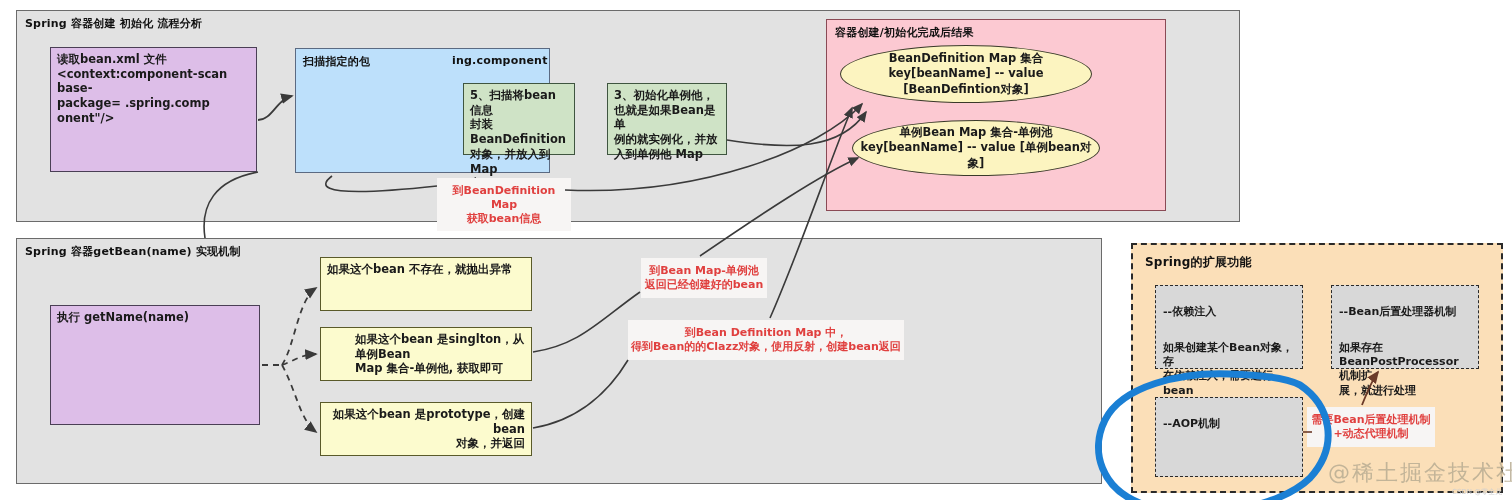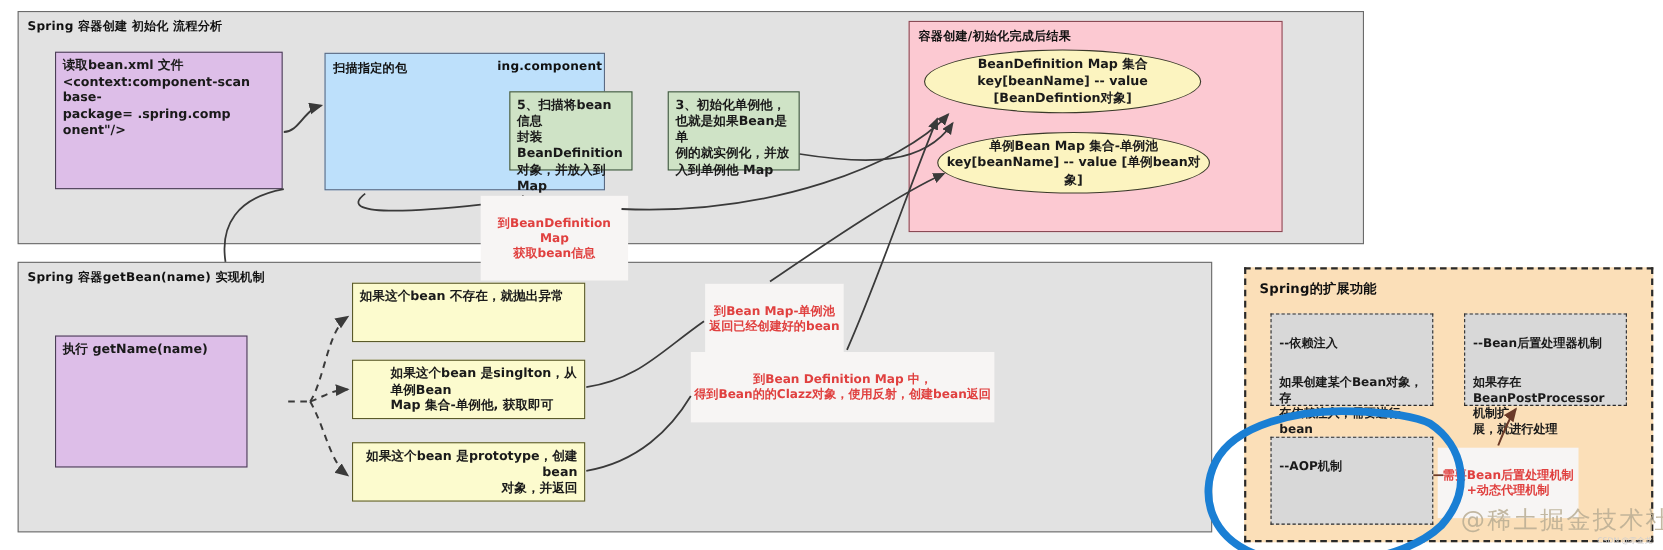--- a/index.html
+++ b/index.html
@@ -32,21 +32,21 @@
            font-size:11.5px;font-weight:bold;color:#1a1a1a;line-height:1.35;}
   .dash-box{position:absolute;box-sizing:border-box;background:#d8d8d8;
             border:1.6px dashed #2a2a2a;padding:5px 7px;
             font-size:11px;line-height:1.3;font-weight:bold;color:#1a1a1a;
             white-space:pre-line;}
   .dash-box .dbtitle{display:block;margin-bottom:7px;}
 
   
   .note{position:absolute;background:#f7f5f4;color:#e0403f;
         font-size:11px;font-weight:bold;line-height:1.25;text-align:center;
-        padding:18px 3px;white-space:pre-line;}
+        padding:6px 3px;white-space:pre-line;}
 
   .watermark{position:absolute;color:#b9ad93;font-size:22px;
              letter-spacing:2px;white-space:nowrap;opacity:.85;}
   .wm-small{position:absolute;color:#cfcfcf;font-size:7px;white-space:nowrap;}
 
   svg.overlay{position:absolute;left:0;top:0;width:1512px;height:500px;
               pointer-events:none;}
 </style>
 </head>
 <body>
@@ -87,21 +87,21 @@
 
   <div class="ellipse" style="left:852px;top:120px;width:248px;height:56px;">
     <span>单例Bean Map 集合-单例池</span>
     <span>key[beanName] -- value [单例bean对象]</span>
   </div>
 
   <div class="panel grey-panel" style="left:16px;top:238px;width:1086px;height:246px;">
     <div class="panel-title" style="left:8px;top:5px;">Spring 容器getBean(name) 实现机制</div>
   </div>
 
-  <div class="box purple-box" style="left:50px;top:305px;width:175px;height:120px;">执行 getName(name)</div>
+  <div class="box purple-box" style="left:50px;top:305px;width:210px;height:120px;">执行 getName(name)</div>
 
   <div class="box yellow-box" style="left:320px;top:257px;width:212px;height:54px;">如果这个bean 不存在，就抛出异常</div>
   <div class="box yellow-box" style="left:320px;top:327px;width:212px;height:54px;padding-left:34px;">如果这个bean 是singlton，从单例Bean
 Map 集合-单例他, 获取即可</div>
   <div class="box yellow-box" style="left:320px;top:402px;width:212px;height:54px;text-align:right;">如果这个bean 是prototype，创建bean
 对象，并返回</div>
 
   <div class="panel orange-panel" style="left:1131px;top:243px;width:372px;height:250px;">
     <div class="panel-title" style="left:12px;top:9px;font-size:12px;">Spring的扩展功能</div>
   </div>

